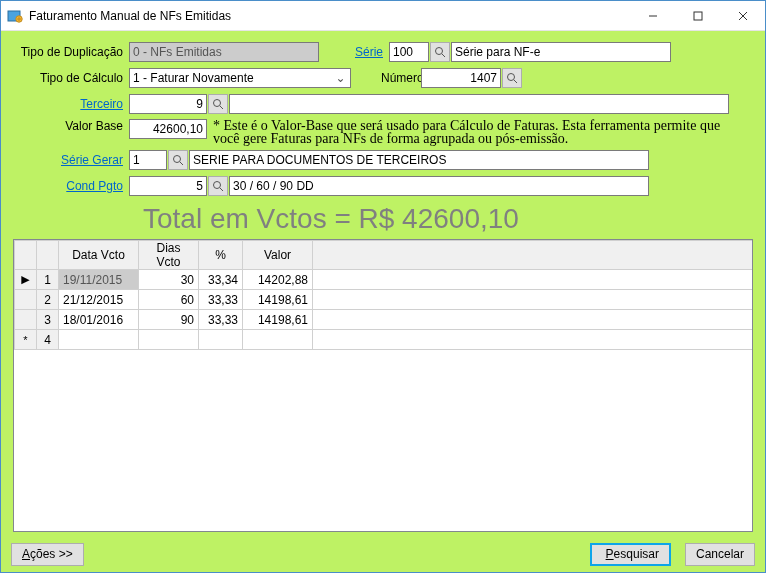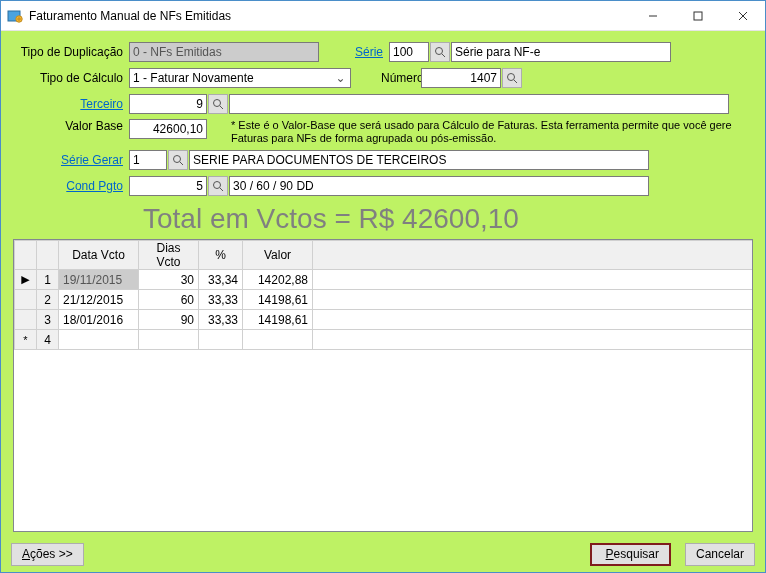--- a/index.html
+++ b/index.html
@@ -17,35 +17,35 @@
 .lbl { width: 116px; text-align: right; padding-right: 6px; color: #000; }
 .lbl.link { color: #0066cc; text-decoration: underline; cursor: pointer; }
 input.txt, .combo, .readonly { height: 20px; border: 1px solid #7a7a7a; padding: 0 3px; background: #fff; }
 input.txt { text-align: left; }
 input.txt.r { text-align: right; }
 .combo { display: flex; align-items: center; justify-content: space-between; padding-right: 2px; }
 .combo.disabled { background: #ccc; color: #555; }
 .combo .arrow { width: 15px; text-align: center; color: #555; }
 .lookup { width: 20px; height: 20px; border: 1px solid #adadad; background: #e1e1e1; display: flex; align-items: center; justify-content: center; margin-left: 1px; padding:0; }
 .lookup svg { width: 12px; height: 12px; }
-.note { color: #000; margin-left: 24px; font-size: 11px; line-height: 13px; }
+.note { color: #000; margin-left: 6px; font-size: 14px; line-height: 13px; font-family: Liberation Serif, serif; }
 .total { font-size: 28px; color: #808080; margin: 6px 0 4px 130px; font-family: Verdana, sans-serif; }
 .grid-wrap { flex: 1; border: 1px solid #828790; background: #fff; overflow: hidden; }
 table.grid { border-collapse: collapse; width: 100%; }
 table.grid th, table.grid td { border: 1px solid #d0d0d0; height: 20px; padding: 0 4px; background: #fff; }
 table.grid th { background: #f0f0f0; font-weight: normal; text-align: center; }
 table.grid .rowhdr { background: #f0f0f0; width: 22px; text-align: center; font-size:11px; }
 table.grid .rownum { background: #f0f0f0; width: 22px; text-align: center; }
 table.grid td { text-align: right; }
 table.grid td.l { text-align: left; }
 table.grid td.sel { background: #ccc; color:#555; }
 .footer { height: 36px; border-top: 0; display: flex; align-items: center; padding: 0 10px; gap: 14px; }
 .footer .spacer { flex: 1; }
 .btn { height: 23px; min-width: 64px; border: 1px solid #adadad; background: #e1e1e1; padding: 0 10px; cursor: default; }
-.btn.primary { border: 2px solid #7f1d1d; padding-left: 14px; }
+.btn.primary { border: 2px solid #0ea5e9; padding-left: 14px; }
 .btn .u { text-decoration: underline; }
 .readonly.wide { flex: 1; margin-left: 1px; }
 .gap { width: 30px; }
 </style>
 </head>
 <body>
 
 <div class="window">
   <div class="titlebar">
     <span class="icon">

